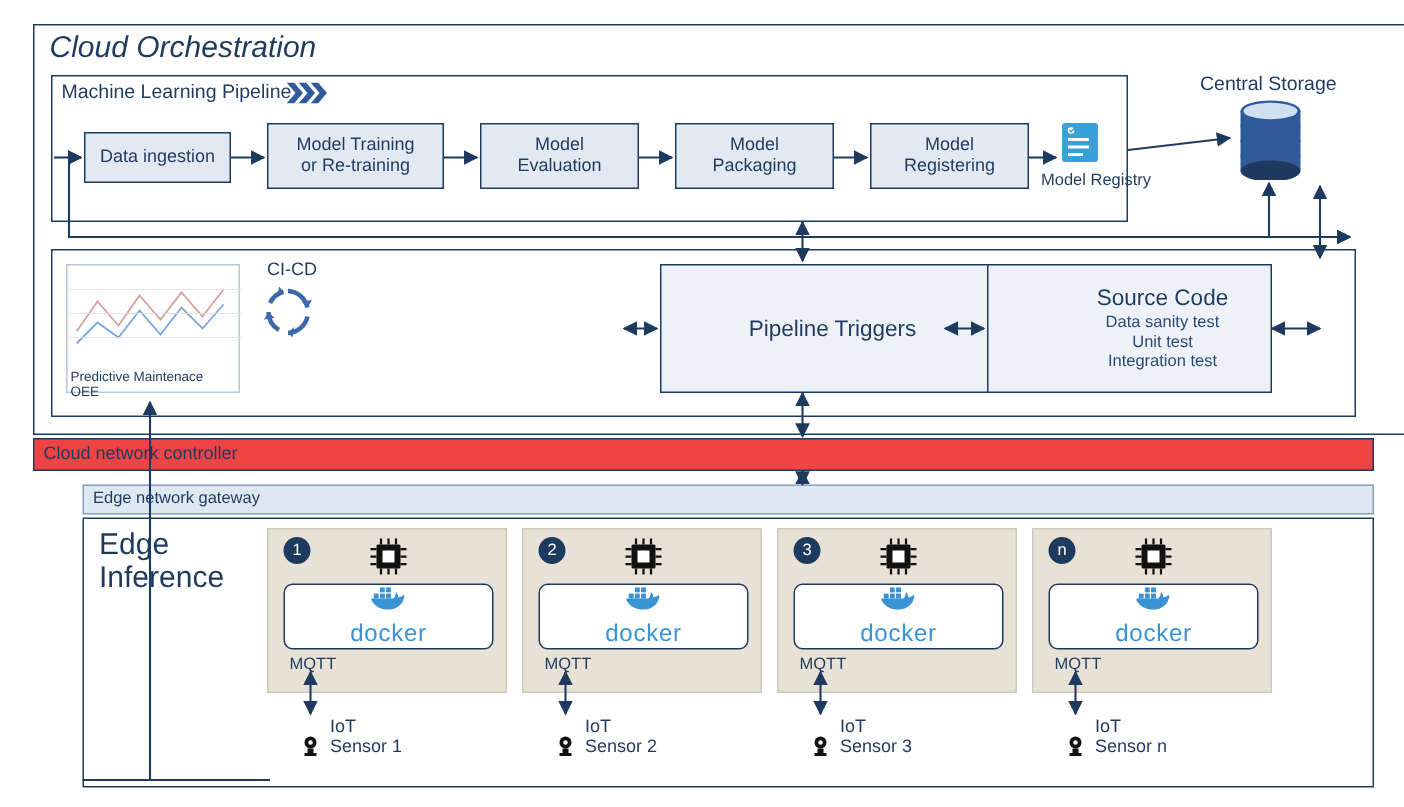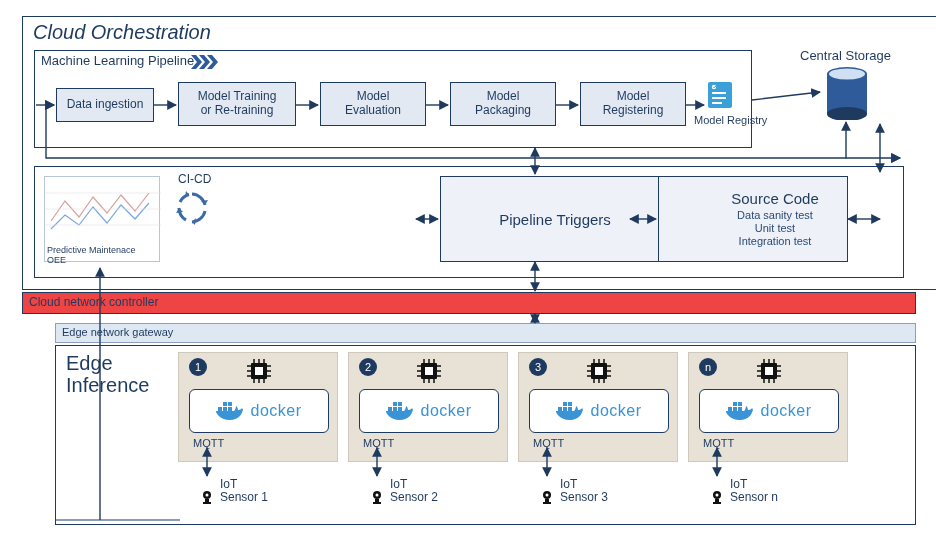--- a/index.html
+++ b/index.html
@@ -24,21 +24,21 @@
   .cnc { position: absolute; left: 22px; top: 292px; width: 894px; height: 22px; border: 1px solid #1f3a5f; font-size: 12px; padding: 2px 6px; background: #ef4444; }
 
   .edge-gateway { position: absolute; left: 55px; top: 323px; width: 861px; height: 20px; border: 1px solid #8aa0bc; background: #dde8f2; font-size: 11px; padding: 2px 6px; }
 
   .edge-outer { position: absolute; left: 55px; top: 345px; width: 861px; height: 180px; border: 1.5px solid #1f3a5f; }
   .edge-outer > .title { position: absolute; left: 10px; top: 6px; font-size: 20px; line-height: 1.1; }
 
   .node { position: absolute; top: 352px; width: 160px; height: 110px; background: #e7e1d6; border: 1px solid #cfc9bd; }
   .node .badge { position: absolute; left: 10px; top: 5px; width: 18px; height: 18px; border-radius: 50%; background: #1f3a5f; color: #fff; font-size: 11px; display: flex; align-items: center; justify-content: center; }
   .node .chip { position: absolute; left: 66px; top: 4px; }
-  .node .docker-box { position: absolute; left: 10px; top: 36px; width: 140px; height: 44px; border: 1.5px solid #1f3a5f; border-radius: 6px; background: #fff; display: flex; align-items: center; justify-content: center; gap: 6px; }
+  .node .docker-box { position: absolute; left: 10px; top: 36px; width: 140px; height: 44px; border: 1.5px solid #1f3a5f; border-radius: 6px; background: #fff; display: flex; align-items: center; gap: 6px; flex-direction: column; }
   .node .docker-box .dtext { color: #3993d4; font-size: 16px; letter-spacing: 0.5px; }
   .node .mqtt { position: absolute; left: 14px; top: 84px; font-size: 11px; }
 
   .iot { position: absolute; top: 478px; font-size: 12px; line-height: 1.1; display: flex; align-items: flex-end; gap: 6px; }
   .iot .cam { width: 14px; height: 14px; }
 
   .small-label { font-size: 11px; position: absolute; }
 
   
   svg.arrows { position: absolute; left: 0; top: 0; width: 936px; height: 538px; pointer-events: none; }

